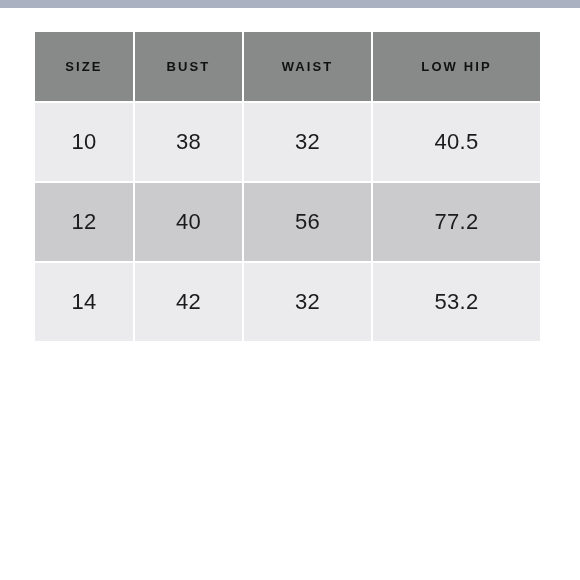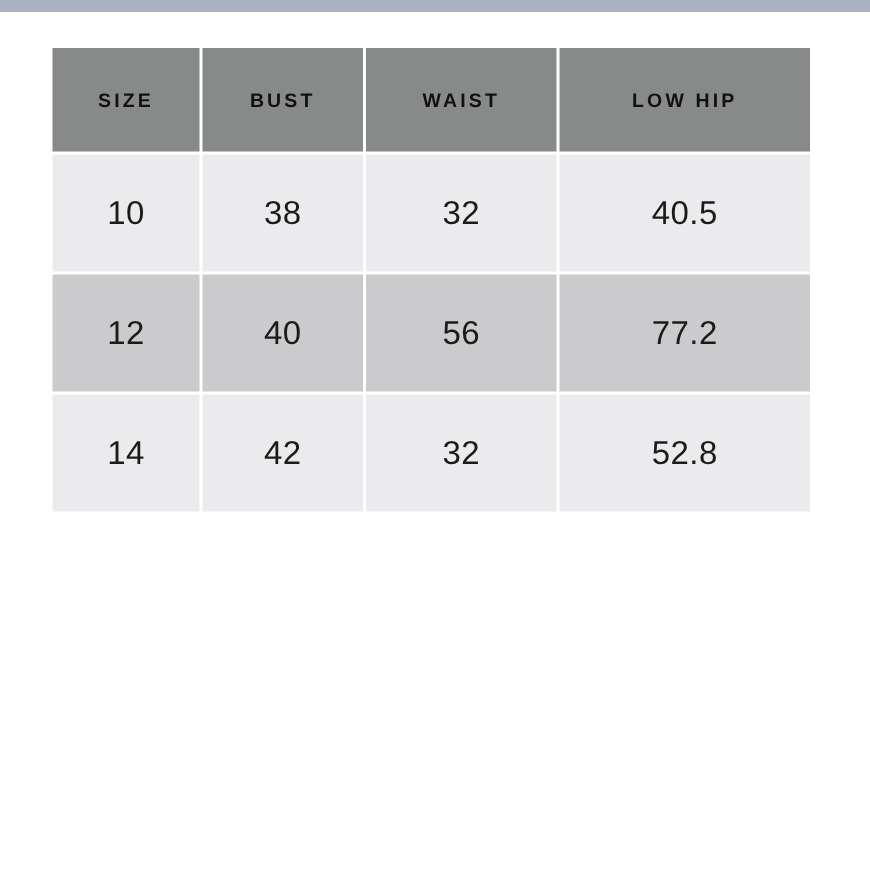--- a/index.html
+++ b/index.html
@@ -110,18 +110,18 @@
       <tr class="row-dark">
         <td>12</td>
         <td>40</td>
         <td>56</td>
         <td>77.2</td>
       </tr>
       <tr class="row-light">
         <td>14</td>
         <td>42</td>
         <td>32</td>
-        <td>52.8</td>
+        <td>53.2</td>
       </tr>
     </tbody>
   </table>
 
 </div>
 
 </body></html>

